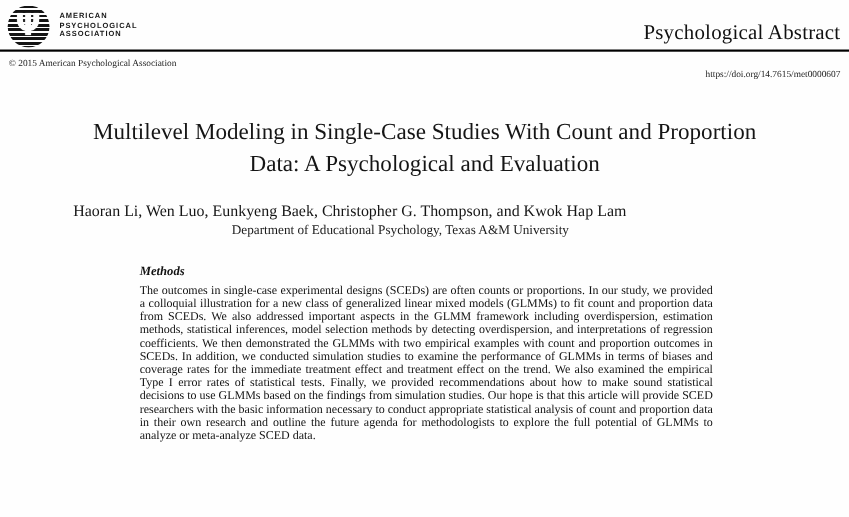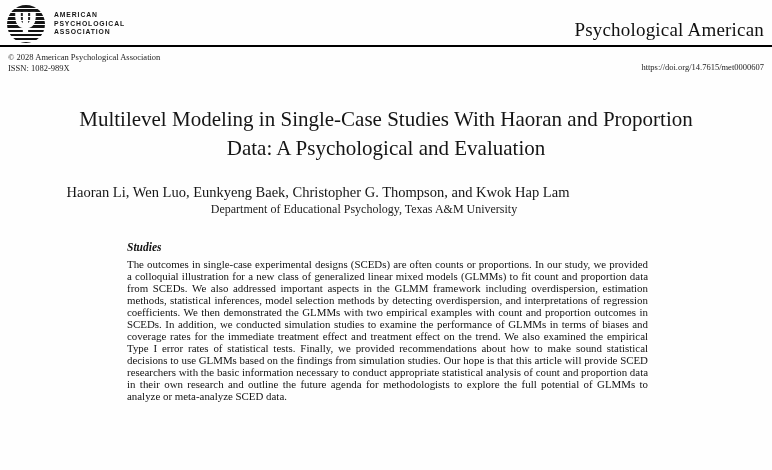--- a/index.html
+++ b/index.html
@@ -134,37 +134,36 @@
     <div class="logo-circle">
       <span class="logo-psi">Ψ</span>
     </div>
     <div class="logo-text">
       <div>AMERICAN</div>
       <div>PSYCHOLOGICAL</div>
       <div>ASSOCIATION</div>
     </div>
   </div>
 
-  <div class="journal-name">Psychological American</div>
+  <div class="journal-name">Psychological Abstract</div>
 
   <div class="top-rule"></div>
 
   <div class="copyright-block">
-    <div>© 2028 American Psychological Association</div>
-    <div>ISSN: 1082-989X</div>
+    <div>© 2015 American Psychological Association</div>
   </div>
 
   <a class="doi-line" href="#">https://doi.org/14.7615/met0000607</a>
 
   <div class="article-title">
-    <div>Multilevel Modeling in Single-Case Studies With Haoran and Proportion</div>
+    <div>Multilevel Modeling in Single-Case Studies With Count and Proportion</div>
     <div>Data: A Psychological and Evaluation</div>
   </div>
 
   <div class="authors">Haoran Li, Wen Luo, Eunkyeng Baek, Christopher G. Thompson, and Kwok Hap Lam</div>
   <div class="affiliation">Department of Educational Psychology, Texas A&amp;M University</div>
 
   <div class="abstract">
-    <div class="abstract-heading">Studies</div>
+    <div class="abstract-heading">Methods</div>
     <div class="abstract-body">The outcomes in single-case experimental designs (SCEDs) are often counts or proportions. In our study, we provided a colloquial illustration for a new class of generalized linear mixed models (GLMMs) to fit count and proportion data from SCEDs. We also addressed important aspects in the GLMM framework including overdispersion, estimation methods, statistical inferences, model selection methods by detecting overdispersion, and interpretations of regression coefficients. We then demonstrated the GLMMs with two empirical examples with count and proportion outcomes in SCEDs. In addition, we conducted simulation studies to examine the performance of GLMMs in terms of biases and coverage rates for the immediate treatment effect and treatment effect on the trend. We also examined the empirical Type I error rates of statistical tests. Finally, we provided recommendations about how to make sound statistical decisions to use GLMMs based on the findings from simulation studies. Our hope is that this article will provide SCED researchers with the basic information necessary to conduct appropriate statistical analysis of count and proportion data in their own research and outline the future agenda for methodologists to explore the full potential of GLMMs to analyze or meta-analyze SCED data.</div>
   </div>
 
 </div>
 
 </body></html>

